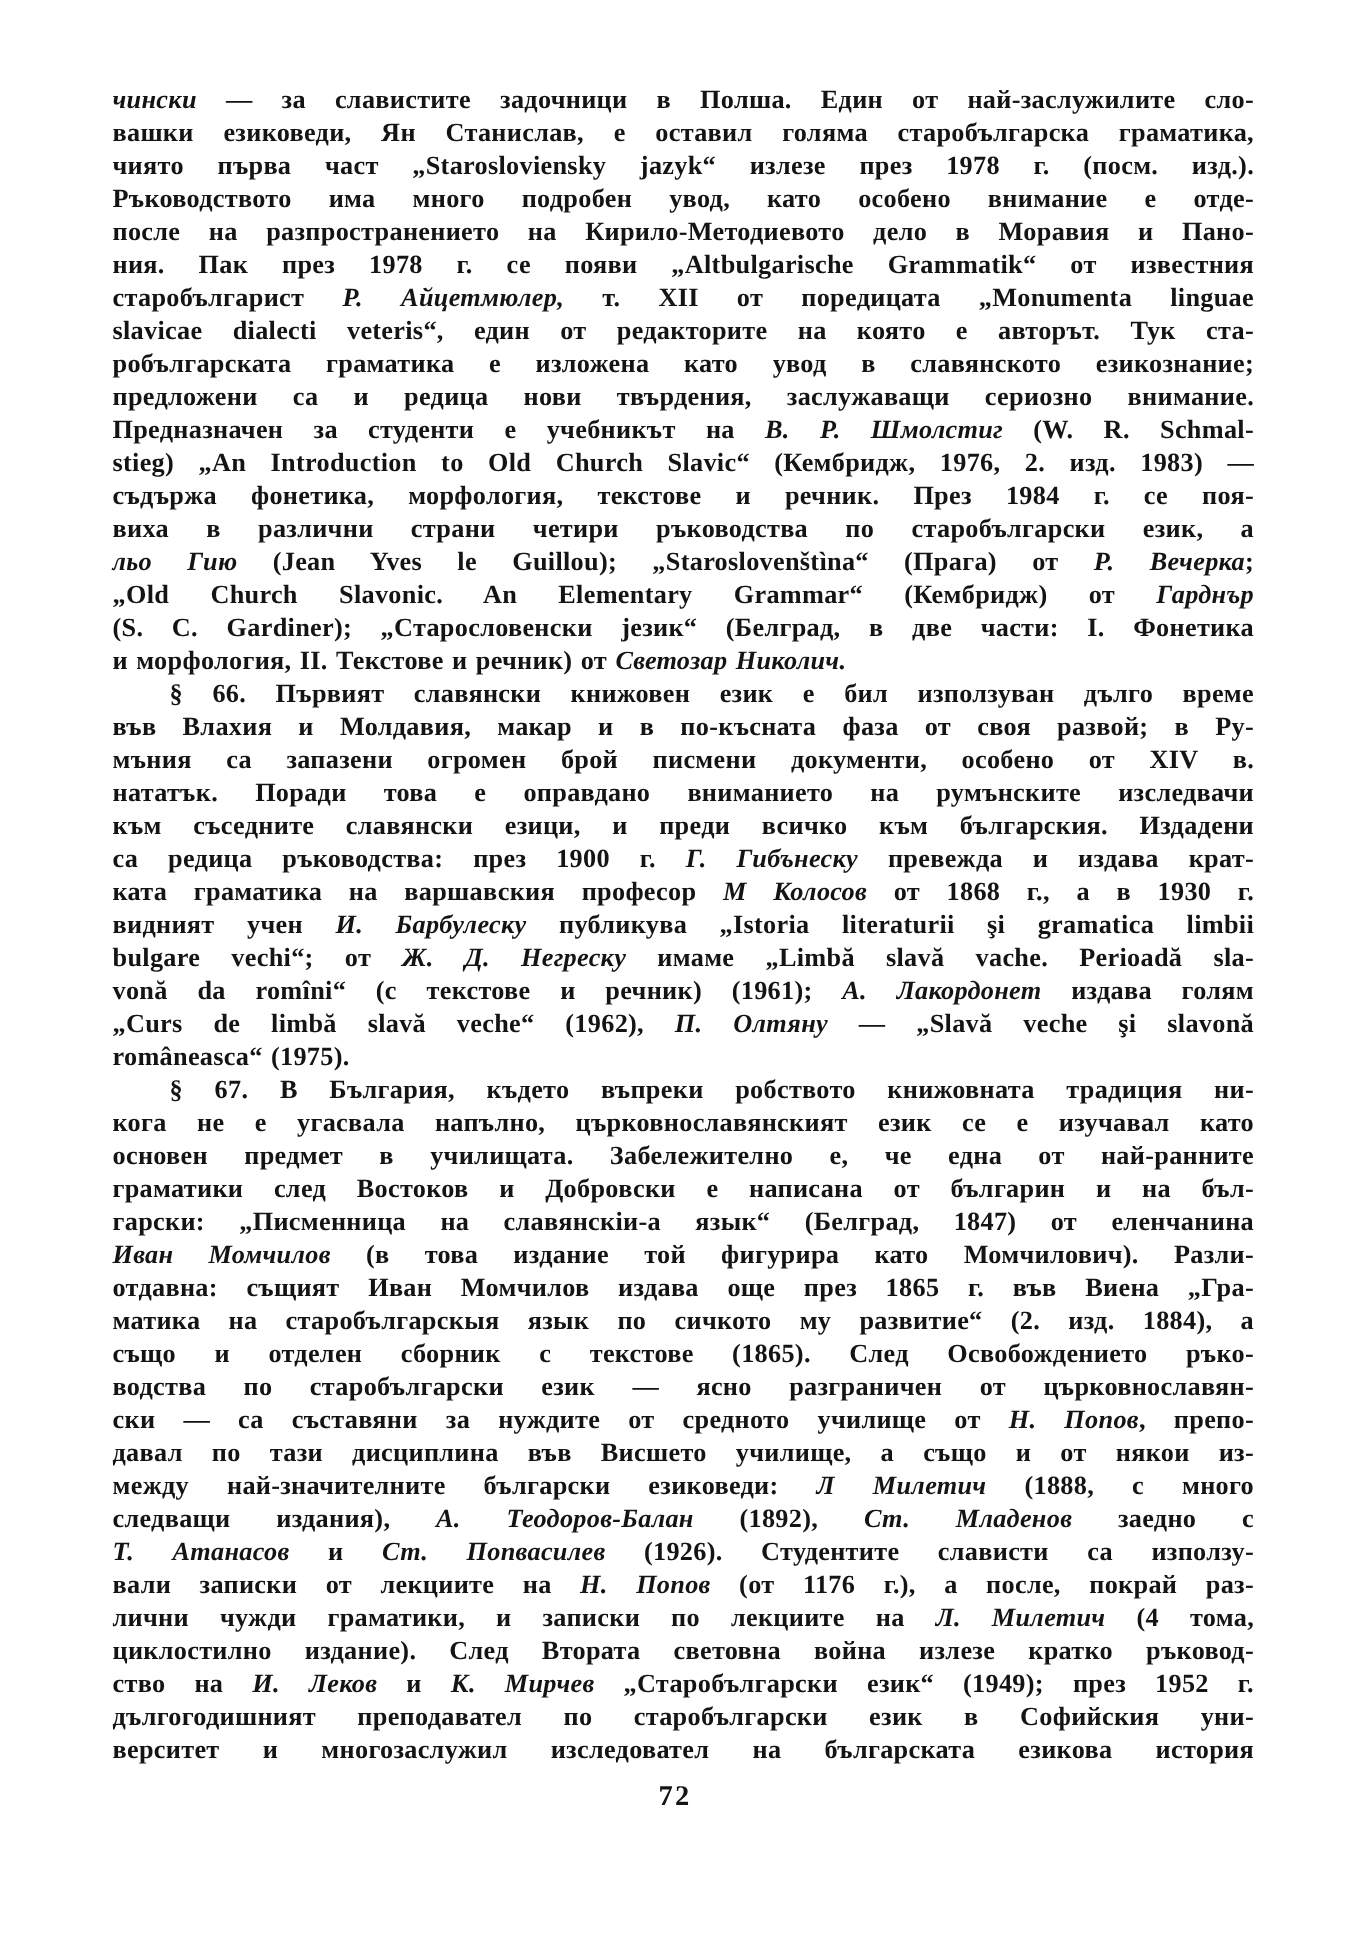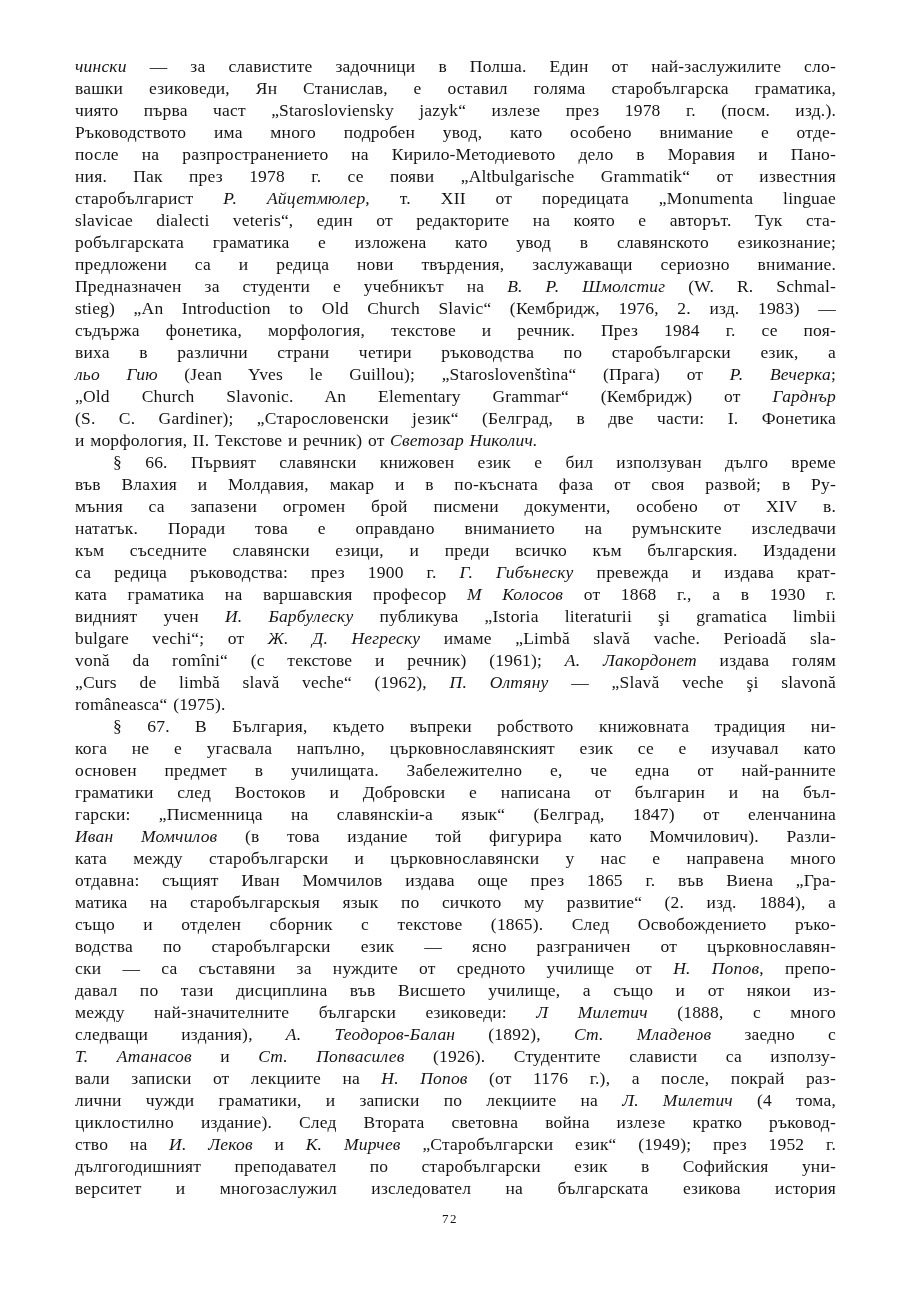--- a/index.html
+++ b/index.html
@@ -18,20 +18,21 @@
   .scan-page {
     width: 900px;
     height: 1300px;
     background: #ffffff;
     box-sizing: border-box;
   }
   .text-block {
     box-sizing: border-box;
     padding: 55px 64px 0 75px;
     width: 900px;
+    font-weight: bold;
   }
   .line {
     font-size: 17.5px;
     line-height: 22px;
     height: 22px;
     white-space: nowrap;
     text-align: justify;
     text-align-last: justify;
     letter-spacing: 0.2px;
     word-spacing: 1px;
@@ -44,22 +45,22 @@
   }
   .it {
     font-style: italic;
   }
   .footer {
     margin-top: 10px;
     text-align: center;
   }
   .page-number {
     display: inline-block;
-    font-size: 13px;
-    font-weight: normal;
+    font-size: 19px;
+    font-weight: bold;
     letter-spacing: 1.5px;
   }
 </style>
 </head>
 <body>
 
 <div class="scan-page">
   <div class="text-block" id="text-block">
       <div class="line"><span class="it">чински</span><span> — за славистите задочници в Полша. Един от най-заслужилите сло-</span></div>
       <div class="line"><span>вашки езиковеди, Ян Станислав, е оставил голяма старобългарска граматика,</span></div>
@@ -90,21 +91,20 @@
       <div class="line"><span>bulgare vechi“; от </span><span class="it">Ж. Д. Негреску</span><span> имаме „Limbă slavă vache. Perioadă sla-</span></div>
       <div class="line"><span>vonă da romîni“ (с текстове и речник) (1961); </span><span class="it">А. Лакордонет</span><span> издава голям</span></div>
       <div class="line"><span>„Curs de limbă slavă veche“ (1962), </span><span class="it">П. Олтяну</span><span> — „Slavă veche şi slavonă</span></div>
       <div class="line short"><span>româneasca“ (1975).</span></div>
       <div class="line indent"><span>§ 67. В България, където въпреки робството книжовната традиция ни-</span></div>
       <div class="line"><span>кога не е угасвала напълно, църковнославянският език се е изучавал като</span></div>
       <div class="line"><span>основен предмет в училищата. Забележително е, че една от най-ранните</span></div>
       <div class="line"><span>граматики след Востоков и Добровски е написана от българин и на бъл-</span></div>
       <div class="line"><span>гарски: „Писменница на славянскіи-а язык“ (Белград, 1847) от еленчанина</span></div>
       <div class="line"><span class="it">Иван Момчилов</span><span> (в това издание той фигурира като Момчилович). Разли-</span></div>
-      <div class="line"><span>ката между старобългарски и църковнославянски у нас е направена много</span></div>
       <div class="line"><span>отдавна: същият Иван Момчилов издава още през 1865 г. във Виена „Гра-</span></div>
       <div class="line"><span>матика на старобългарскыя язык по сичкото му развитие“ (2. изд. 1884), а</span></div>
       <div class="line"><span>също и отделен сборник с текстове (1865). След Освобождението ръко-</span></div>
       <div class="line"><span>водства по старобългарски език — ясно разграничен от църковнославян-</span></div>
       <div class="line"><span>ски — са съставяни за нуждите от средното училище от </span><span class="it">Н. Попов</span><span>, препо-</span></div>
       <div class="line"><span>давал по тази дисциплина във Висшето училище, а също и от някои из-</span></div>
       <div class="line"><span>между най-значителните български езиковеди: </span><span class="it">Л Милетич</span><span> (1888, с много</span></div>
       <div class="line"><span>следващи издания), </span><span class="it">А. Теодоров-Балан</span><span> (1892), </span><span class="it">Ст. Младенов</span><span> заедно с</span></div>
       <div class="line"><span class="it">Т. Атанасов</span><span> и </span><span class="it">Ст. Попвасилев</span><span> (1926). Студентите слависти са използу-</span></div>
       <div class="line"><span>вали записки от лекциите на </span><span class="it">Н. Попов</span><span> (от 1176 г.), а после, покрай раз-</span></div>

